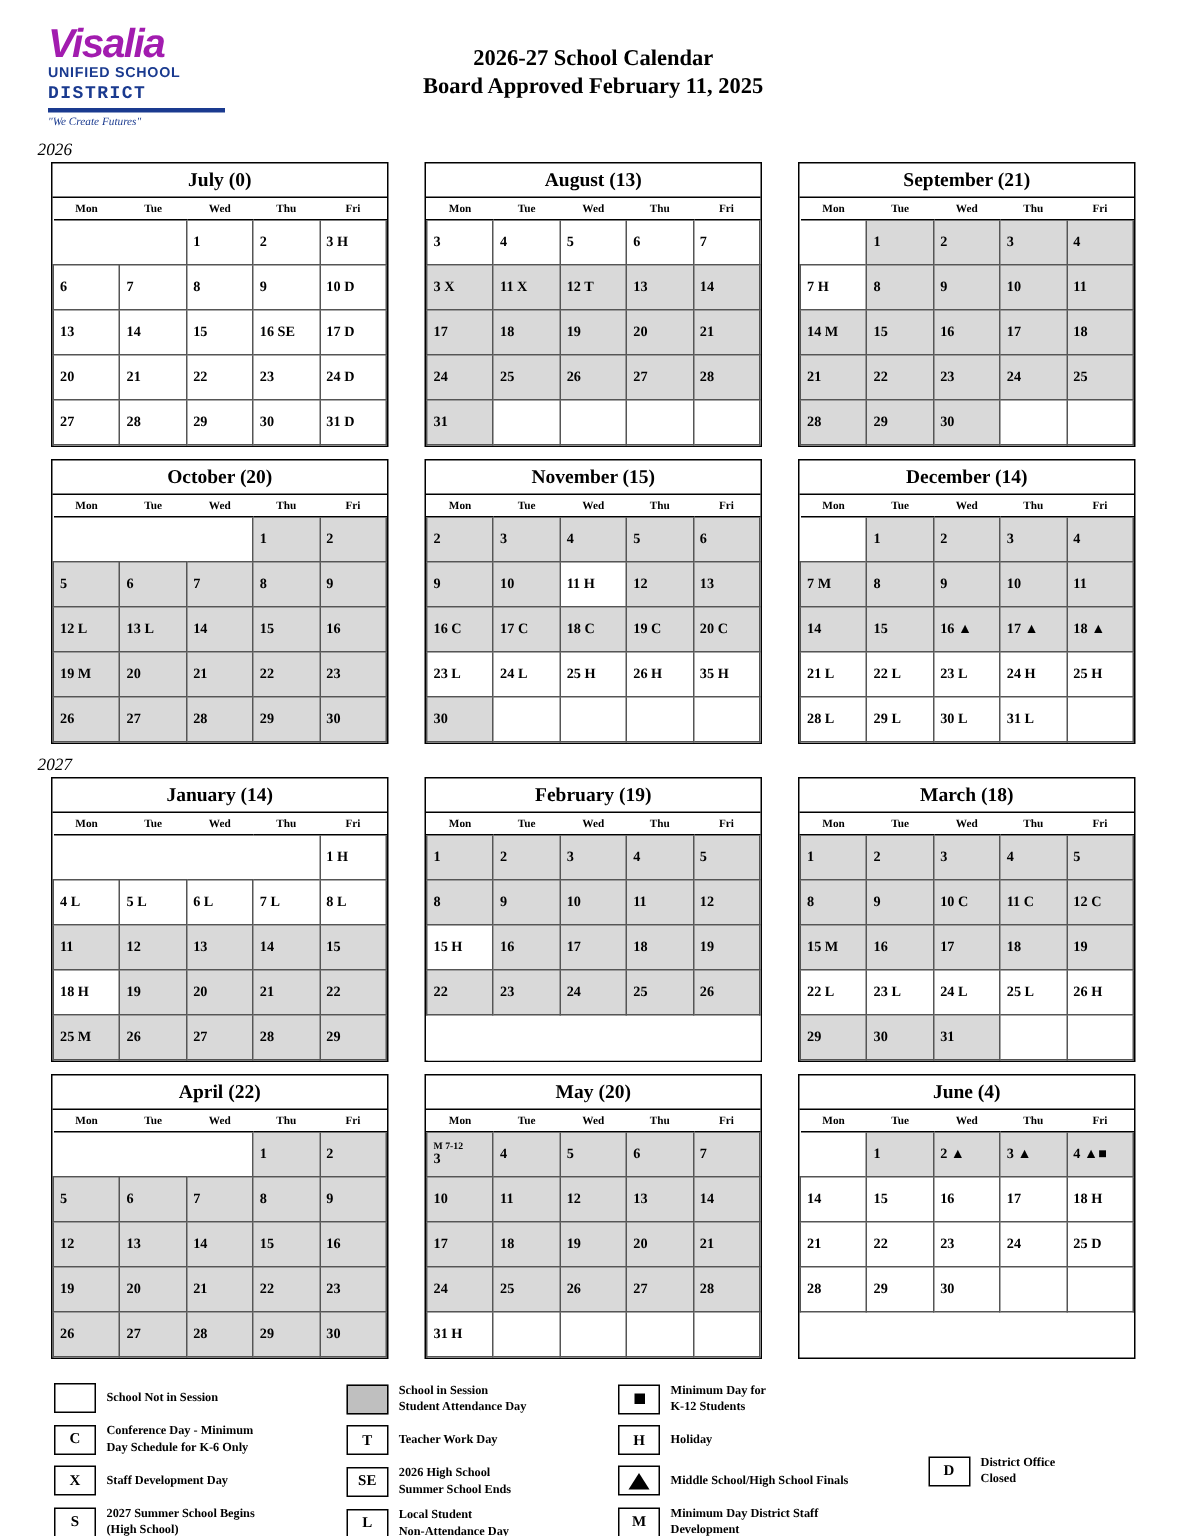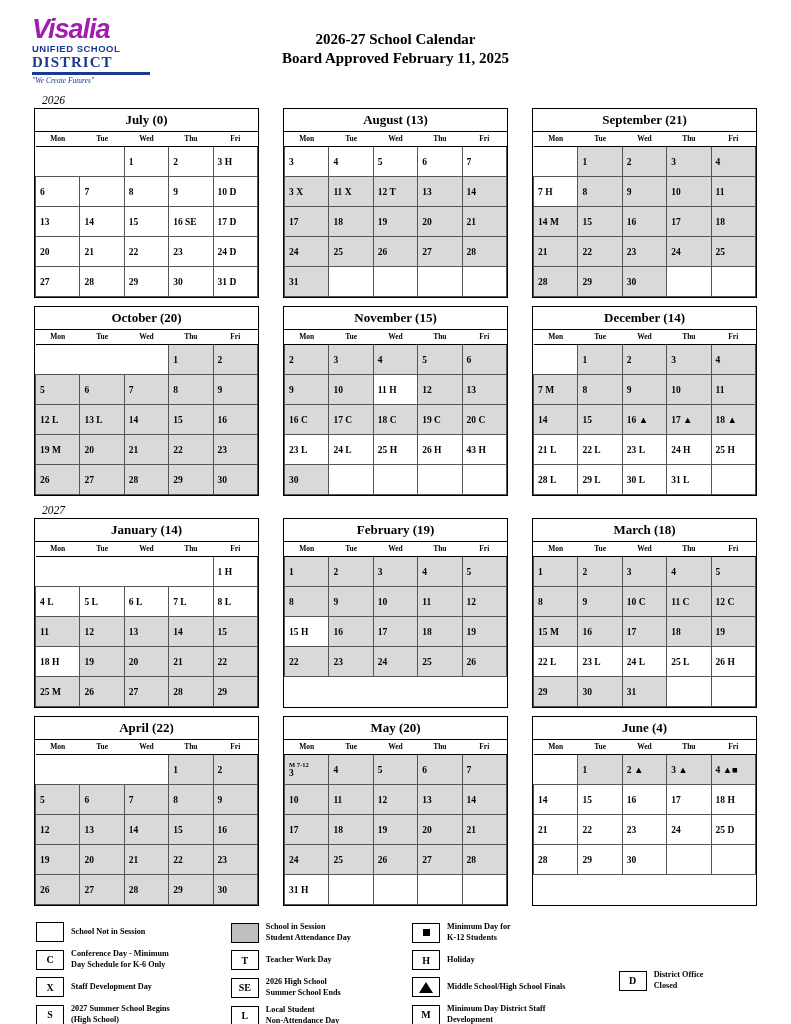--- a/index.html
+++ b/index.html
@@ -24,41 +24,41 @@
     font-weight: bold; font-style: italic;
     font-size: 27px; color: #a21caf; letter-spacing: -1px;
     line-height: 27px;
   }
   .logo-sub {
     font-family: "Liberation Sans", sans-serif;
     font-weight: bold; font-size: 9.5px; color: #1a3a8f;
     letter-spacing: 0.5px; line-height: 11px;
   }
   .logo-sub2 {
-    font-family: Liberation Serif, serif;
-    font-weight: bold; font-size: 15px; color: #1a3a8f;
+    font-family: Liberation Mono, monospace;
+    font-weight: bold; font-size: 12px; color: #1a3a8f;
     letter-spacing: 1px; line-height: 16px;
   }
   .logo-tag {
     font-family: "Liberation Serif", serif;
     font-style: italic; font-size: 7.5px; color: #1a3a8f;
     margin-top: 1px;
   }
   .logo-bar { height:3px; background:#1a3a8f; width:100%; margin-top:2px;}
   .title-block {
     text-align: center; padding-top: 20px;
   }
   .title-line {
     font-size: 15px; font-weight: bold; line-height: 19px;
   }
 
   
   .year-label {
     font-size: 11.5px; font-style: italic; font-weight: normal;
-    margin: 6px 0 2px 20px;
+    margin: 6px 0 2px 3px;
   }
 
   
   .month-row {
     display: flex;
     gap: 24px;
     margin: 0 0 8px 0;
     padding: 0 12px;
   }
   .month {
@@ -396,21 +396,21 @@
               <td class="session">17 C</td>
               <td class="session">18 C</td>
               <td class="session">19 C</td>
               <td class="session">20 C</td>
             </tr>
             <tr>
               <td class="off">23 L</td>
               <td class="off">24 L</td>
               <td class="off">25 H</td>
               <td class="off">26 H</td>
-              <td class="off">43 H</td>
+              <td class="off">35 H</td>
             </tr>
             <tr>
               <td class="session">30</td>
               <td class="empty"></td>
               <td class="empty"></td>
               <td class="empty"></td>
               <td class="empty"></td>
             </tr>
           </tbody>
         </table>

